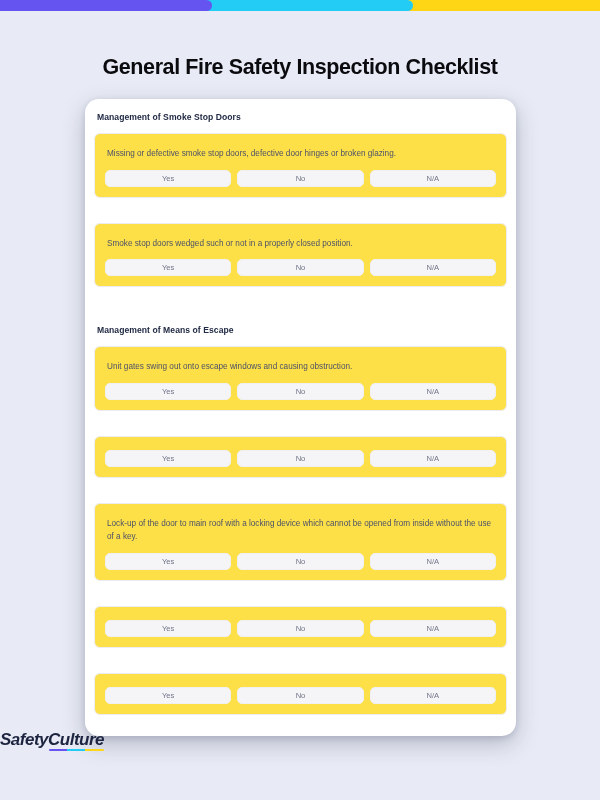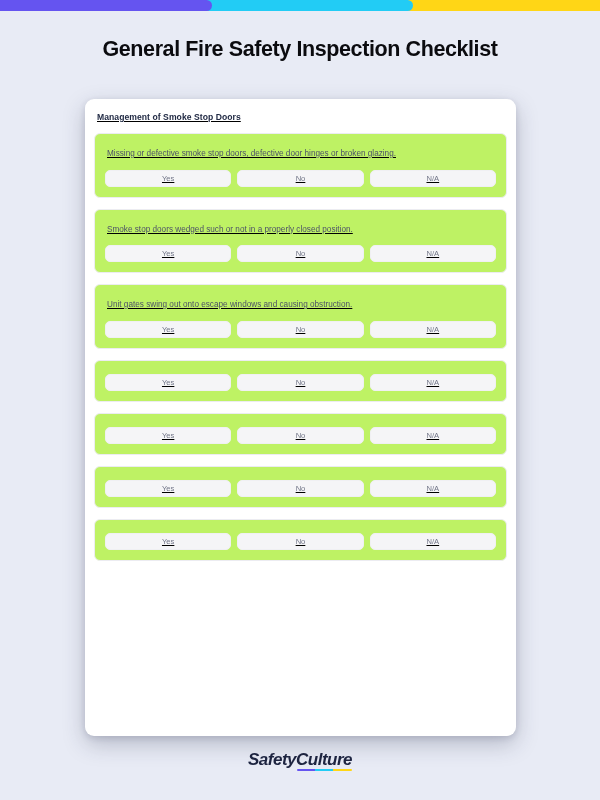--- a/index.html
+++ b/index.html
@@ -45,61 +45,60 @@
     flex: 1;
     margin-left: -6px;
     background: #ffd616;
     border-radius: 0;
     z-index: 1;
   }
 
   
   .page-title {
     position: absolute;
-    top: 37px;
+    top: 55px;
     left: 0;
     width: 600px;
     text-align: center;
     font-size: 21.5px;
     font-weight: bold;
     letter-spacing: -0.4px;
     color: #0b0b0f;
     font-family: "Liberation Sans", sans-serif;
   }
 
   
   .doc-card {
     position: absolute;
     top: 99px;
     left: 85px;
     width: 431px;
     height: 637px;
     background: #ffffff;
-    border-radius: 9px;
+    border-radius: 14px;
     box-shadow: 0 8px 22px rgba(40,46,75,0.26), 0 2px 6px rgba(40,46,75,0.14);
     overflow: hidden;
     padding: 0 9px;
-    text-decoration: underline;
   }
 
   .section-header {
     font-size: 8.6px;
     font-weight: bold;
     color: #222b45;
     letter-spacing: 0.05px;
     padding: 13px 3px 11px 3px;
   }
 
   
   .q-card {
     border: 1px solid #ececf1;
     border-radius: 6px;
-    background: #bef264;
+    background: #fde047;
     padding: 13px 10px 10px 10px;
-    margin-bottom: 11px;
+    margin-bottom: 25px;
   }
 
   .q-text {
     font-size: 8.2px;
     line-height: 1.65;
     color: #4d5168;
     margin-bottom: 9px;
     padding-left: 2px;
   }
 
@@ -116,24 +115,23 @@
     height: 17px;
     line-height: 15px;
     text-align: center;
     font-size: 7.6px;
     color: #707487;
   }
 
   
   .footer-logo {
     position: absolute;
-    top: 750px;
+    top: 730px;
     left: 0;
     width: 600px;
-    text-align: center;
     white-space: nowrap;
   }
   .logo-text {
     display: inline-block;
     font-size: 17px;
     font-weight: bold;
     letter-spacing: -0.5px;
     color: #1d2440;
     font-style: italic;
     position: relative;
@@ -175,36 +173,38 @@
         </div>
       </div>
       <div class="q-card">
         <div class="q-text">Smoke stop doors wedged such or not in a properly closed position.</div>
         <div class="q-options">
           <div class="opt-btn">Yes</div>
           <div class="opt-btn">No</div>
           <div class="opt-btn">N/A</div>
         </div>
       </div>
+      <div class="section-header">Management of Means of Escape</div>
       <div class="q-card">
         <div class="q-text">Unit gates swing out onto escape windows and causing obstruction.</div>
         <div class="q-options">
           <div class="opt-btn">Yes</div>
           <div class="opt-btn">No</div>
           <div class="opt-btn">N/A</div>
         </div>
       </div>
       <div class="q-card">
         <div class="q-options">
           <div class="opt-btn">Yes</div>
           <div class="opt-btn">No</div>
           <div class="opt-btn">N/A</div>
         </div>
       </div>
       <div class="q-card">
+        <div class="q-text">Lock-up of the door to main roof with a locking device which cannot be opened from inside without the use of a key.</div>
         <div class="q-options">
           <div class="opt-btn">Yes</div>
           <div class="opt-btn">No</div>
           <div class="opt-btn">N/A</div>
         </div>
       </div>
       <div class="q-card">
         <div class="q-options">
           <div class="opt-btn">Yes</div>
           <div class="opt-btn">No</div>

